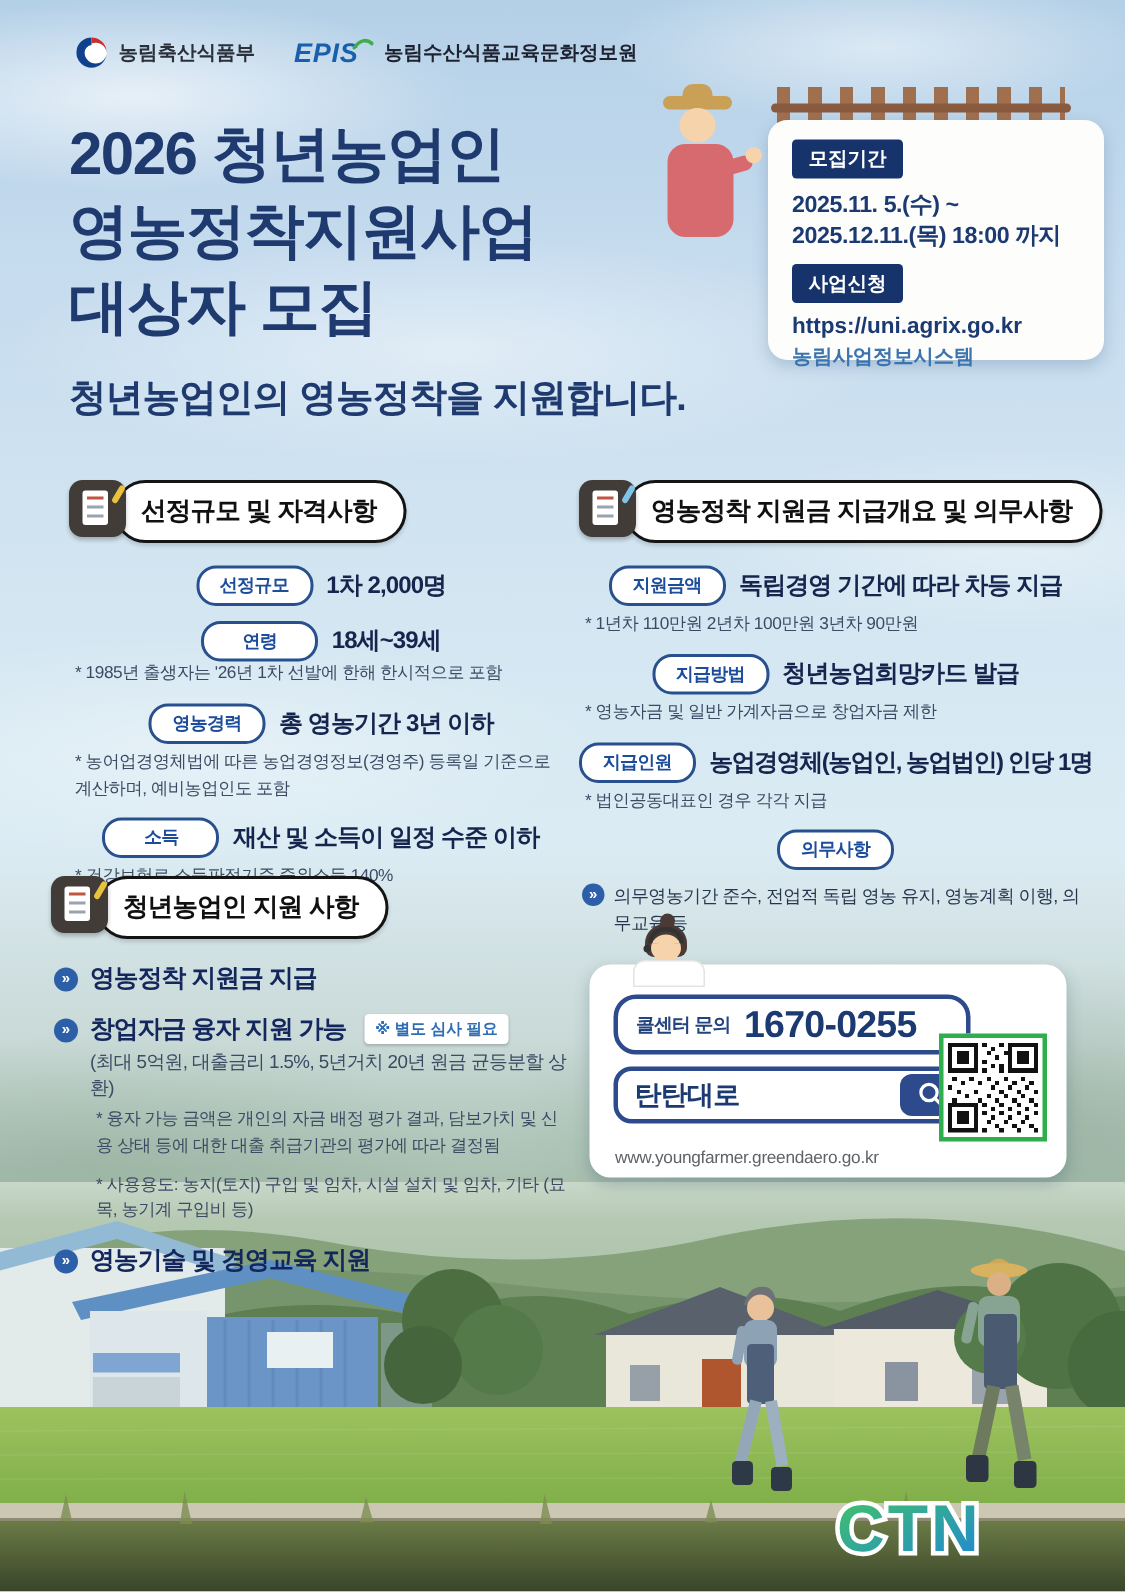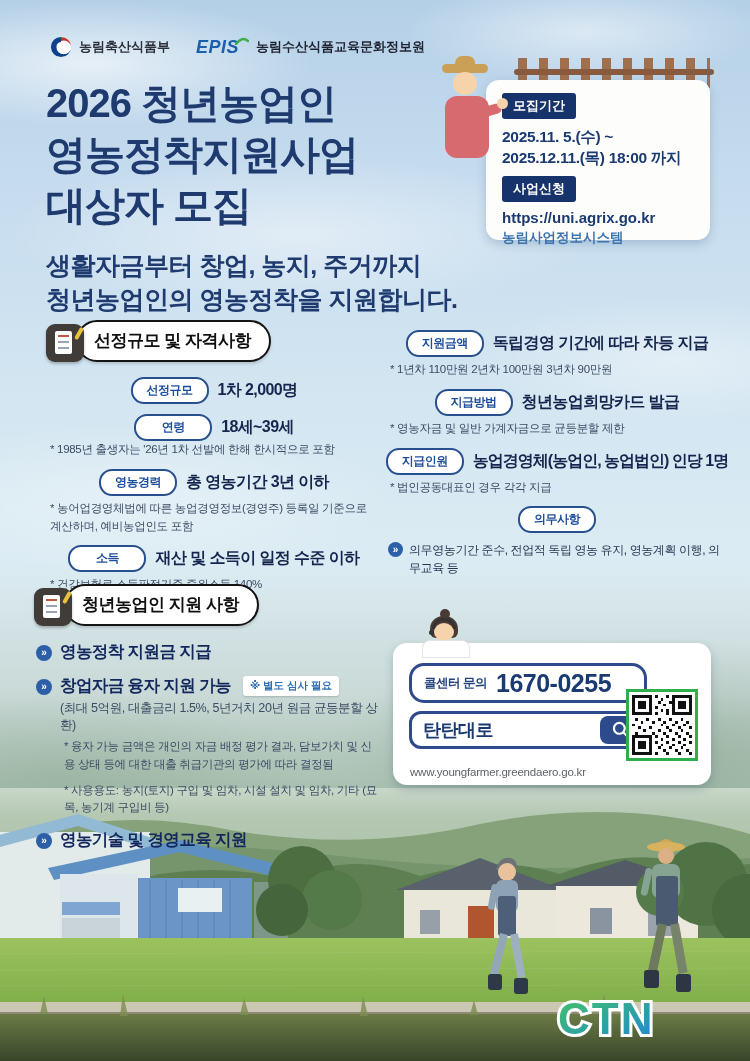--- a/index.html
+++ b/index.html
@@ -12,36 +12,36 @@
       radial-gradient(420px 110px at 40% 22%,rgba(255,255,255,.45),transparent 70%),
       radial-gradient(300px 90px at 90% 34%,rgba(255,255,255,.4),transparent 70%),
       radial-gradient(380px 110px at 18% 47%,rgba(255,255,255,.35),transparent 70%);}
   .mist{position:absolute;left:0;top:556px;width:750px;height:232px;pointer-events:none;
     background:
       radial-gradient(60% 150px at 88% 82%,rgba(115,145,120,.38),transparent 72%),
       radial-gradient(45% 120px at 8% 95%,rgba(115,145,120,.25),transparent 72%),
       linear-gradient(180deg,rgba(170,195,180,0) 0%,rgba(165,190,175,.25) 60%,rgba(150,178,158,.6) 100%);}
 
   
-  .logos{position:absolute;left:50px;top:36px;display:flex;align-items:center;gap:26px;}
+  .logos{position:absolute;left:50px;top:24px;display:flex;align-items:center;gap:26px;}
   .gov{display:flex;align-items:center;gap:7px;font-size:13px;font-weight:700;color:#2a2f3a;}
   .epis{display:flex;align-items:center;gap:7px;font-size:13px;font-weight:700;color:#1d2130;}
   .epis-word{font-size:18px;font-weight:900;font-style:italic;color:#1a5fae;letter-spacing:.5px;position:relative;}
   .epis-arc{position:relative;top:-7px;left:-11px;margin-right:-11px;}
 
   
   .title{position:absolute;left:46px;top:78px;margin:0;font-size:40px;line-height:51px;font-weight:900;
     color:#1e3a6f;letter-spacing:-1px;}
   .subtitle{position:absolute;left:46px;top:248px;margin:0;font-size:25px;line-height:34px;font-weight:900;color:#1e3a6f;letter-spacing:-0.5px;}
 
   
   .fence{position:absolute;left:518px;top:58px;width:192px;height:30px;z-index:3;
     background:repeating-linear-gradient(90deg,#a06f4e 0 9px,rgba(0,0,0,0) 9px 21px);}
   .fence::before{content:"";position:absolute;left:-4px;right:-4px;top:11px;height:6px;background:#8a5a3e;border-radius:3px;}
-  .info-box{position:absolute;left:486px;top:80px;width:224px;height:160px;background:#fdfdfc;border-radius:13px;
+  .info-box{position:absolute;left:512px;top:80px;width:224px;height:160px;background:#fdfdfc;border-radius:13px;
     box-shadow:0 4px 10px rgba(60,90,130,.25);z-index:4;padding:13px 0 0 16px;box-sizing:border-box;}
   .badge-solid{display:inline-block;background:#16336b;color:#fff;font-weight:700;font-size:13px;padding:4px 11px;border-radius:3px;}
   .ib-dates{margin:7px 0 8px 0;font-size:15.5px;line-height:21px;font-weight:800;color:#1c3a72;letter-spacing:-0.3px;}
   .ib-url{margin-top:7px;font-size:15px;font-weight:800;color:#1c3a72;}
   .ib-system{margin-top:3px;font-size:13.5px;font-weight:600;color:#3b74ae;}
 
   
   .farmer-char{position:absolute;left:436px;top:56px;width:72px;height:122px;z-index:5;}
   .farmer-char div{position:absolute;}
   .fc-hat-brim{left:6px;top:8px;width:46px;height:9px;background:#c9a055;border-radius:5px;}
@@ -50,21 +50,21 @@
   .fc-body{left:9px;top:40px;width:44px;height:62px;background:#d66a6e;border-radius:12px;}
   .fc-collar{left:23px;top:40px;width:14px;height:8px;background:#79a07c;border-radius:2px;}
   .fc-arm{left:39px;top:50px;width:27px;height:10px;background:#d66a6e;border-radius:5px;transform:rotate(-16deg);}
   .fc-hand{left:61px;top:42px;width:11px;height:11px;background:#f7d3ab;border-radius:50%;}
 
   
   .col{position:absolute;}
   .col-qual{left:46px;top:320px;width:334px;}
   .col-pay{left:386px;top:320px;width:340px;}
   .col-support{left:34px;top:584px;width:348px;}
-  .sec-head{display:flex;align-items:flex-end;gap:0;margin-bottom:15px;}
+  .sec-head{display:flex;align-items:flex-start;gap:0;margin-bottom:15px;}
   .sec-ico{width:38px;height:38px;background:#413c37;border-radius:9px;position:relative;flex:0 0 auto;z-index:2;
     box-shadow:0 2px 3px rgba(0,0,0,.25);}
   .sec-ico .doc{position:absolute;left:9px;top:7px;width:17px;height:23px;background:#fff;border-radius:2px;}
   .sec-ico .doc i{display:block;height:2px;background:#c0583f;margin:4px 3px 0 3px;}
   .sec-ico .doc i + i{background:#9aa4b0;}
   .sec-ico .pencil{position:absolute;right:3px;top:3px;width:4px;height:13px;background:#e8c23c;border-radius:2px;transform:rotate(30deg);}
   .sec-pill{background:#fff;border:2.5px solid #141414;border-radius:21px;padding:7px 18px 8px 16px;margin-left:-8px;
     font-size:17px;font-weight:900;color:#101010;letter-spacing:-0.5px;box-shadow:0 2px 3px rgba(0,0,0,.15);white-space:nowrap;}
 
   .row{display:flex;align-items:center;gap:9px;margin:10px 0 4px 2px;justify-content:center;}
@@ -265,21 +265,20 @@
     <div class="ib-dates">
       <span style="display:block">2025.11. 5.(수) ~</span>
       <span style="display:block">2025.12.11.(목) 18:00 까지</span>
     </div>
     <span class="badge-solid">사업신청</span>
     <div class="ib-url">https://uni.agrix.go.kr</div>
     <div class="ib-system">농림사업정보시스템</div>
   </div>
 
   <h2 class="subtitle">
-    <span style="display:block">생활자금부터 창업, 농지, 주거까지</span>
     <span style="display:block">청년농업인의 영농정착을 지원합니다.</span>
   </h2>
 
   <section class="col col-qual">
     <div class="sec-head">
       <span class="sec-ico">
           <span class="doc">
             <i></i>
             <i></i>
             <i></i>
@@ -303,30 +302,41 @@
     </div>
     <p class="note">* 농어업경영체법에 따른 농업경영정보(경영주) 등록일 기준으로 계산하며, 예비농업인도 포함</p>
     <div class="row">
       <span class="badge-o">소득</span>
       <span class="val">재산 및 소득이 일정 수준 이하</span>
     </div>
     <p class="note">* 건강보험료 소득판정기준 중위소득 140%</p>
   </section>
 
   <section class="col col-pay">
+    <div class="sec-head">
+      <span class="sec-ico">
+          <span class="doc">
+            <i></i>
+            <i></i>
+            <i></i>
+          </span>
+          <span class="pencil" style="background:#7fc3e8"></span>
+        </span>
+      <span class="sec-pill">영농정착 지원금 지급개요 및 의무사항</span>
+    </div>
     <div class="row">
       <span class="badge-o">지원금액</span>
       <span class="val">독립경영 기간에 따라 차등 지급</span>
     </div>
     <p class="note">* 1년차 110만원 2년차 100만원 3년차 90만원</p>
     <div class="row">
       <span class="badge-o">지급방법</span>
       <span class="val">청년농업희망카드 발급</span>
     </div>
-    <p class="note">* 영농자금 및 일반 가계자금으로 균등분할 제한</p>
+    <p class="note">* 영농자금 및 일반 가계자금으로 창업자금 제한</p>
     <div class="row">
       <span class="badge-o">지급인원</span>
       <span class="val" style="letter-spacing:-1px">농업경영체(농업인, 농업법인) 인당 1명</span>
     </div>
     <p class="note">* 법인공동대표인 경우 각각 지급</p>
     <div class="row">
       <span class="badge-o">의무사항</span>
     </div>
     <div class="duty-line">
       <span class="arrow-ico">»</span>

